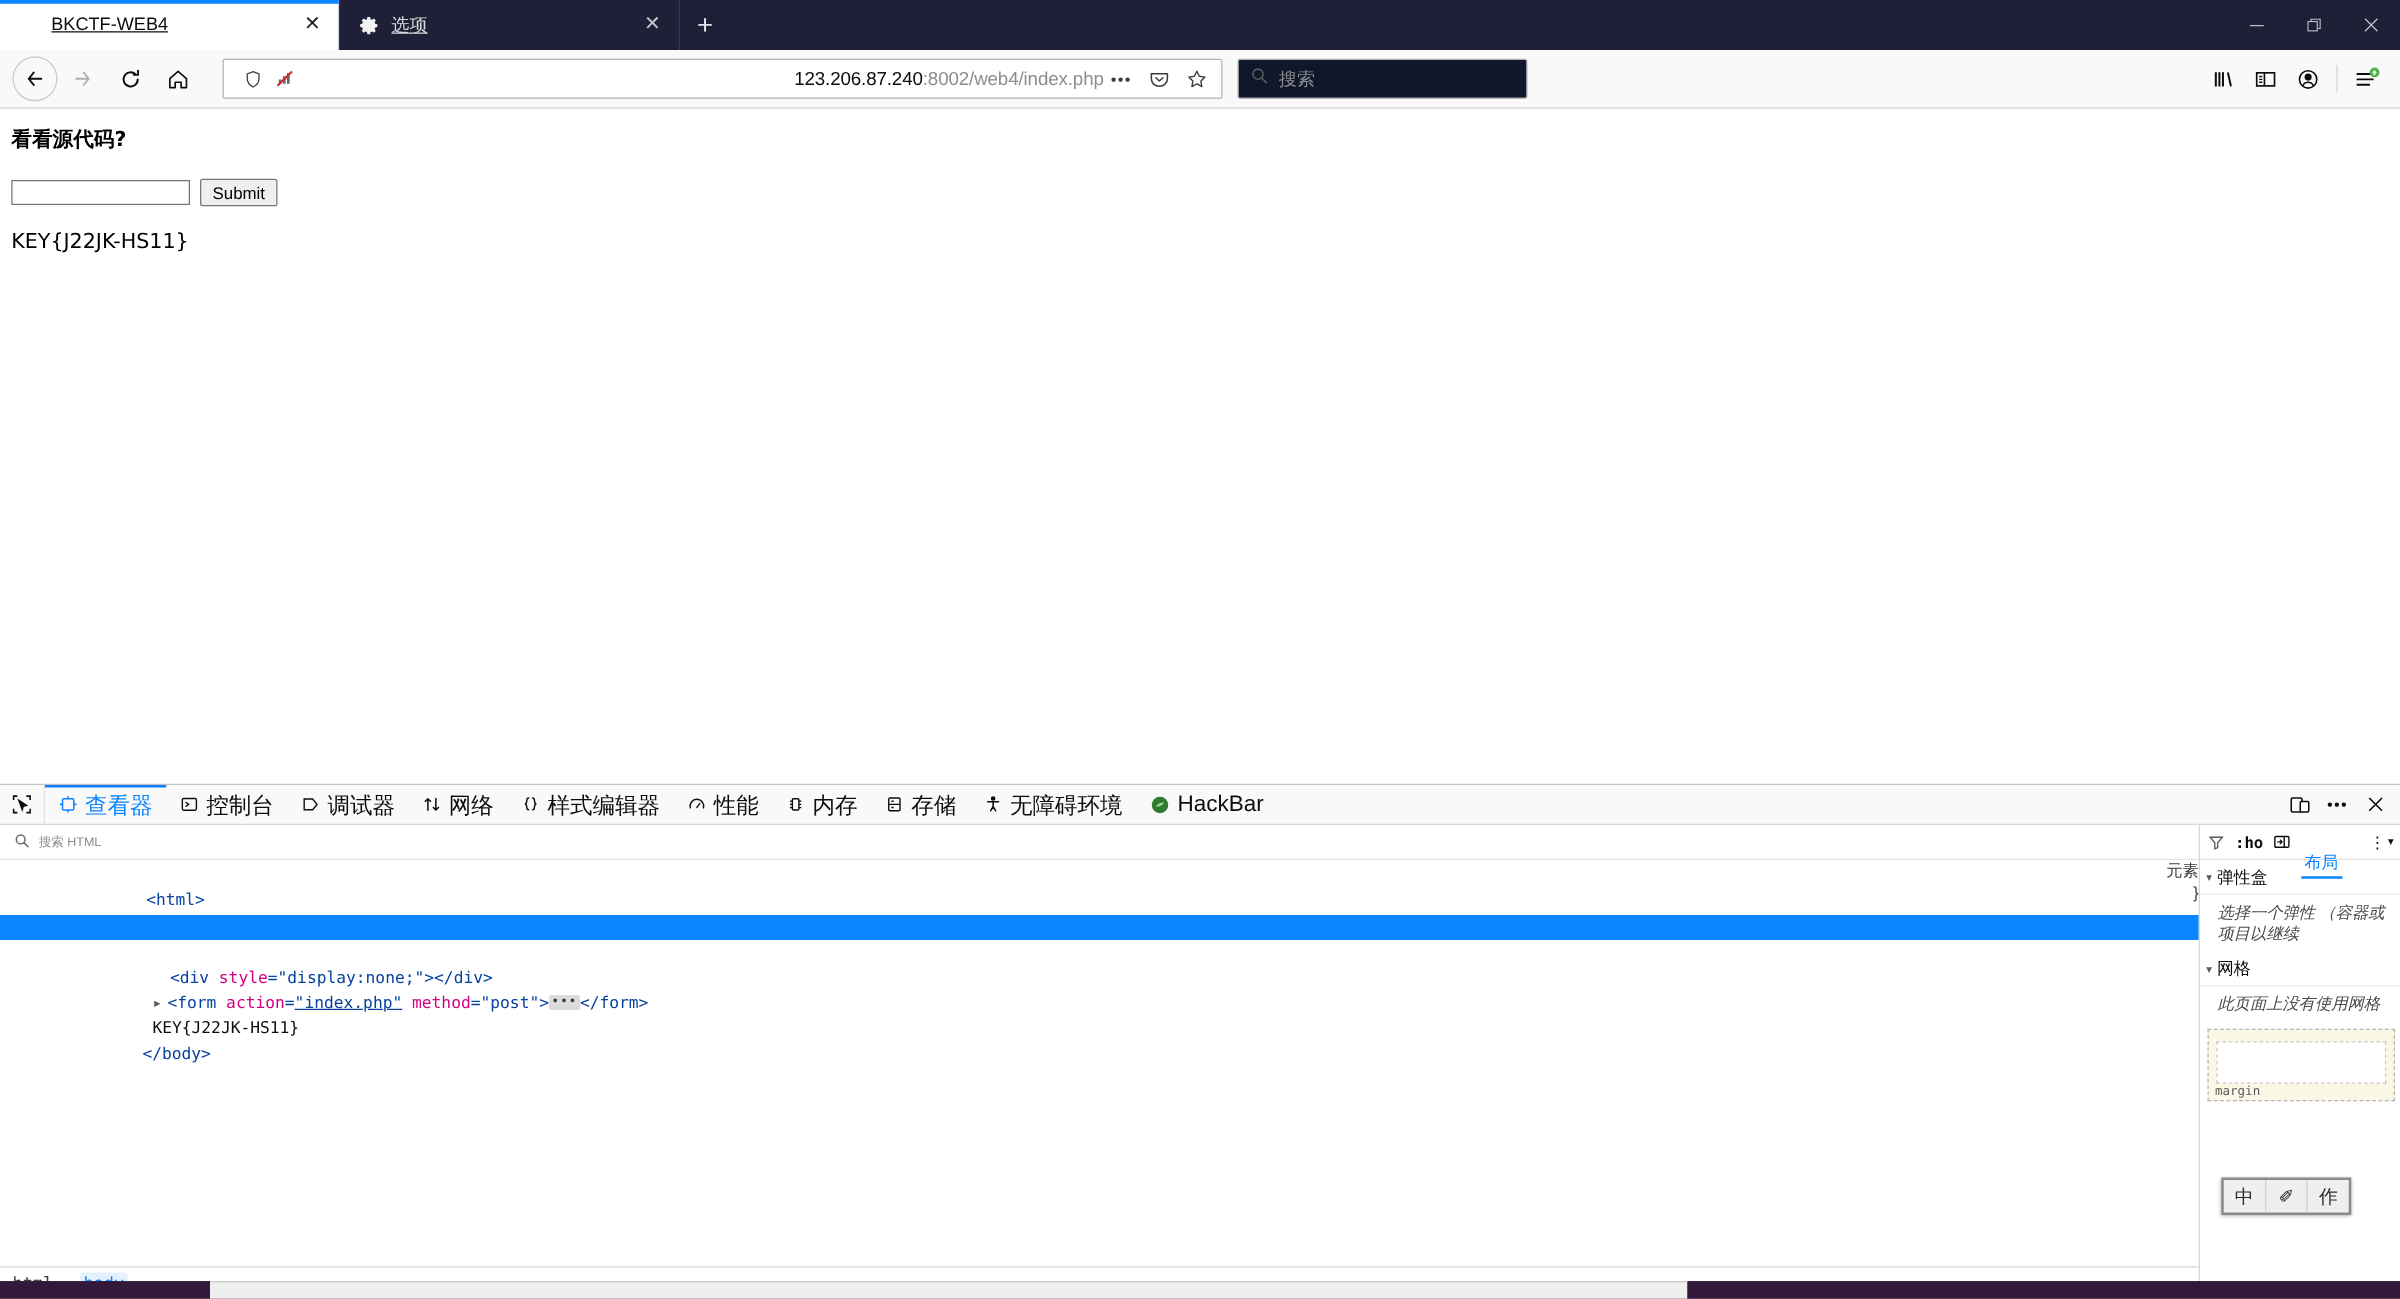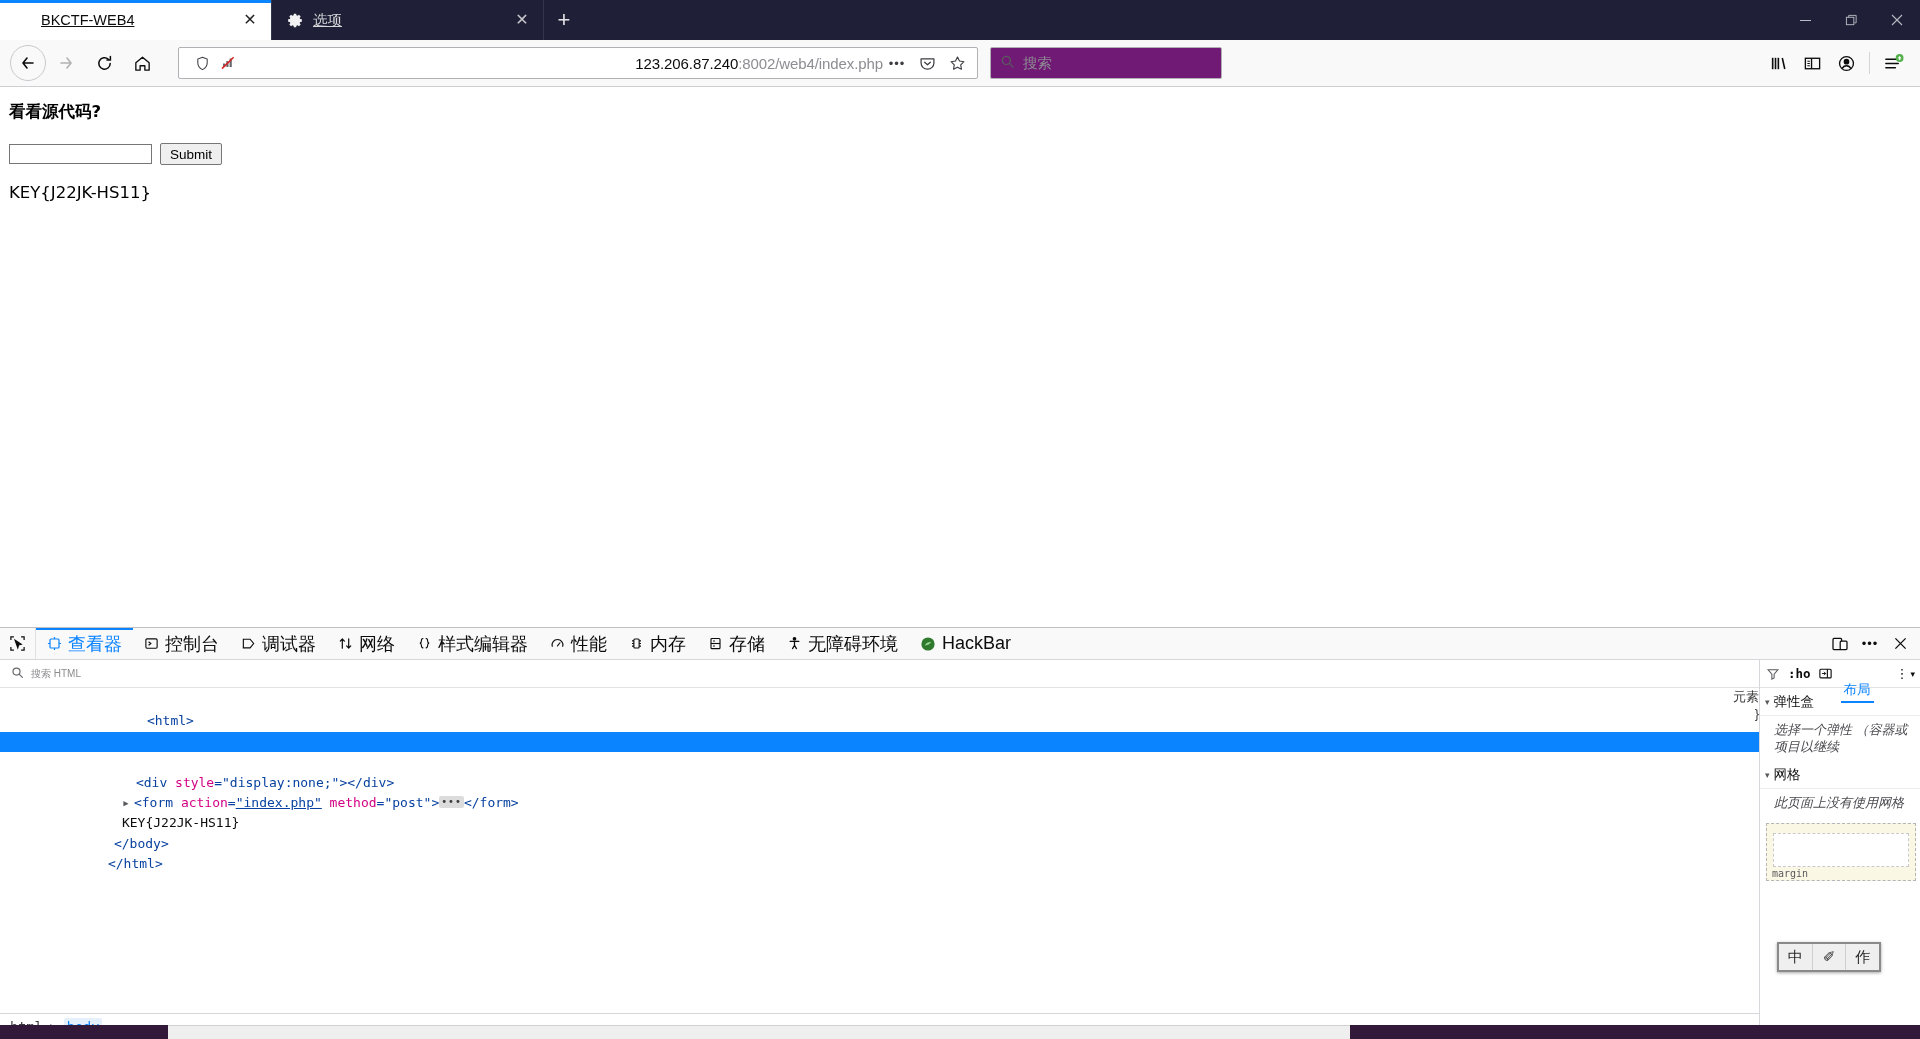--- a/index.html
+++ b/index.html
@@ -68,21 +68,21 @@
   .urlbar .ico { width: 26px; display:flex; align-items:center; justify-content:center; flex:0 0 26px;}
   .urltext {
     flex: 1 1 auto; font-size: 15px; color: #8d8d92; white-space: nowrap; overflow: hidden;
     padding-left: 4px; letter-spacing: -0.1px;
   }
   .urltext b { color: #0c0c0d; font-weight: normal; }
   .urlbar .tail { display: flex; align-items: center; gap: 2px; }
   .urlbar .tail div { width: 28px; height: 28px; display:flex; align-items:center; justify-content:center; color:#3c3c42;}
 
   .searchbar {
-    width: 232px; height: 32px; background: #701a75; border: 1px solid #b1b1b5;
+    width: 232px; height: 32px; background: #0f172a; border: 1px solid #b1b1b5;
     border-radius: 2px; display: flex; align-items: center; padding-left: 9px; gap: 8px;
     margin-right: 8px;
   }
   .searchbar .placeholder { font-size: 14.5px; color: #8d8d92; }
 
   .toolend { display: flex; align-items: center; margin-left: auto; }
   .toolend .navbtn { width: 34px; }
   .divider-v { width: 1px; height: 22px; background: #d5d5d8; margin: 0 6px; }
 
   
@@ -519,21 +519,21 @@
             <svg width="13" height="13" viewBox="0 0 16 16" fill="none" stroke="#6a6a6e" stroke-width="1.5">
               <circle cx="6.8" cy="6.8" r="4.3"></circle>
                 <path d="M10 10l4 4" stroke-linecap="round"></path>
             </svg>
           </span>
           <span>搜索 HTML</span>
         </div>
 
         <div class="dt-markup">
 
-          <div class="node" style="padding-left:23px;margin-left:30px;">
+          <div class="node" style="padding-left:23px;">
             <span class="tag">&lt;html&gt;</span>
           </div>
 
           <div class="node" style="padding-left:14px;">
             <span class="twisty">▸</span><span class="greyattr">&lt;head&gt;</span><span class="ellipsis-badge">•••</span><span class="greyattr">&lt;/head&gt;</span>
           </div>
 
           <div class="node sel" style="padding-left:14px;">
             <span class="twisty">▾</span><span class="tag">&lt;body&gt;</span>
           </div>
@@ -547,23 +547,20 @@
           </div>
 
           <div class="node" style="padding-left:28px;">
             <span class="txtnode">KEY{J22JK-HS11}</span>
           </div>
 
           <div class="node" style="padding-left:20px;">
             <span class="tag">&lt;/body&gt;</span>
           </div>
 
-          <div class="node" style="padding-left:14px;">
-            <span class="tag">&lt;/html&gt;</span>
-          </div>
 
         </div>
 
         <div class="dt-breadcrumb">
           <span class="crumb">html</span>
           <span class="crumb-sep">&gt;</span>
           <span class="crumb active">body</span>
         </div>
       </div>
 

